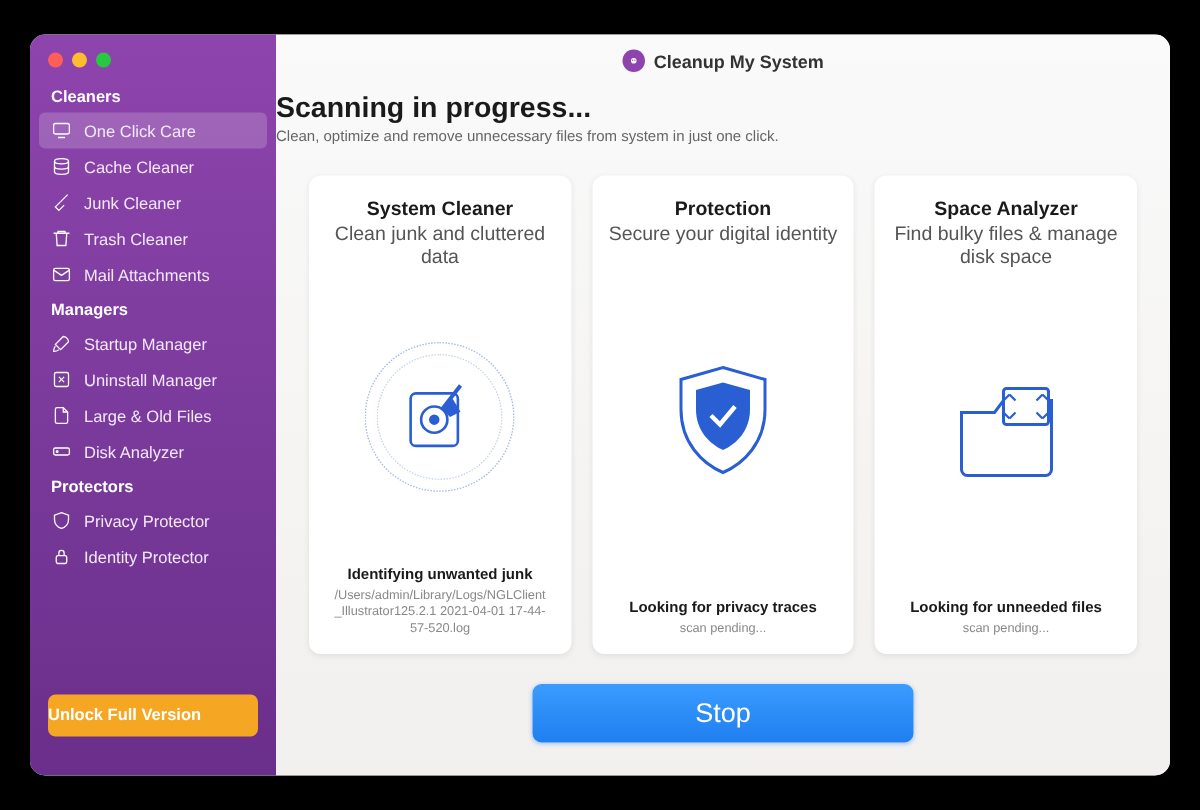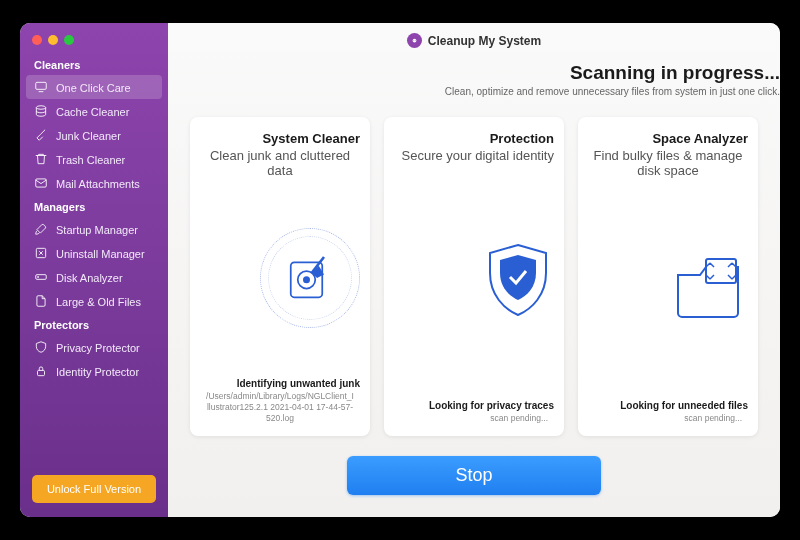--- a/index.html
+++ b/index.html
@@ -1,38 +1,38 @@
 <!DOCTYPE html>
 <html><head>
 <meta charset="utf-8">
 <style>
 * { margin: 0; padding: 0; box-sizing: border-box; font-family: -apple-system, BlinkMacSystemFont, "Segoe UI", Helvetica, Arial, sans-serif; }
 body { background: #000; display: flex; align-items: center; justify-content: center; height: 540px; width: 800px; }
 .window { width: 760px; height: 494px; background: #f5f5f7; border-radius: 10px; overflow: hidden; display: flex; box-shadow: 0 10px 40px rgba(0,0,0,.5); }
-.sidebar { width: 148px; background: linear-gradient(180deg, #8e44ad 0%, #7b3b9c 50%, #6a2f8a 100%); display: flex; flex-direction: column; color: #fff; padding-top: 8px; position: relative; }
+.sidebar { width: 164px; background: linear-gradient(180deg, #8e44ad 0%, #7b3b9c 50%, #6a2f8a 100%); display: flex; flex-direction: column; color: #fff; padding-top: 8px; position: relative; }
 .traffic { display: flex; gap: 6px; padding: 4px 12px 8px; }
 .dot { width: 10px; height: 10px; border-radius: 50%; }
 .dot.red { background: #ff5f57; }
 .dot.yellow { background: #febc2e; }
 .dot.green { background: #28c840; }
 .section-head { font-size: 11px; font-weight: 600; padding: 6px 14px 4px; color: #fff; }
 .nav-item { display: flex; align-items: flex-end; gap: 8px; padding: 5px 14px; font-size: 11px; cursor: pointer; color: #f3e9fa; }
 .nav-item.active { background: rgba(255,255,255,.18); border-radius: 4px; margin: 0 6px; padding: 5px 8px; }
 .nav-item .ico { width: 14px; height: 14px; flex-shrink: 0; display: flex; align-items: center; justify-content: center; }
 .nav-item .ico svg { width: 14px; height: 14px; stroke: #fff; fill: none; stroke-width: 1.5; }
-.unlock { margin: auto 12px 14px; background: #f5a623; color: #fff; font-size: 11px; font-weight: 400; padding: 8px 0; border-radius: 5px; text-align: center; cursor: pointer; }
+.unlock { margin: auto 12px 26px; background: #f5a623; color: #fff; font-size: 11px; font-weight: 700; padding: 8px 0; border-radius: 5px; text-align: left; cursor: pointer; }
 .main { flex: 1; display: flex; flex-direction: column; background: linear-gradient(180deg, #fafafa 0%, #f2f0ee 100%); }
 .titlebar { display: flex; align-items: flex-end; justify-content: center; gap: 6px; padding: 10px 0 6px; font-size: 12px; font-weight: 600; color: #333; }
 .titlebar .appicon { width: 15px; height: 15px; border-radius: 50%; background: #8e44ad; display: flex; align-items: center; justify-content: center; }
 .titlebar .appicon svg { width: 9px; height: 9px; fill: #fff; }
-.headline { text-align: right; padding: 8px 0 2px; }
+.headline { text-align: left; padding: 8px 0 2px; }
 .headline h1 { font-size: 19px; font-weight: 700; color: #1a1a1a; }
 .headline p { font-size: 10px; color: #666; margin-top: 2px; }
 .cards { display: flex; gap: 14px; padding: 18px 22px 14px; flex: 1; }
-.card { flex: 1; background: #fff; border-radius: 8px; box-shadow: 0 1px 4px rgba(0,0,0,.08); display: flex; flex-direction: column; align-items: flex-end; padding: 14px 10px 12px; position: relative; overflow: hidden; }
+.card { flex: 1; background: #fff; border-radius: 8px; box-shadow: 0 1px 4px rgba(0,0,0,.08); display: flex; flex-direction: column; align-items: center; padding: 14px 10px 12px; position: relative; overflow: hidden; }
 .card h3 { font-size: 13px; font-weight: 700; color: #1a1a1a; }
 .card .sub { font-size: 13px; color: #555; margin-top: 2px; text-align: center; }
 .card .illus { flex: 1; display: flex; align-items: center; justify-content: center; margin: 12px 0; }
 .card .status { font-size: 10px; font-weight: 600; color: #1a1a1a; text-align: center; }
 .card .status-sub { font-size: 8.5px; color: #888; text-align: center; margin-top: 2px; line-height: 1.3; padding: 0 6px; word-break: break-word; }
 .card::after { content: ""; position: absolute; bottom: 0; left: 0; right: 0; height: 50px; background: linear-gradient(180deg, rgba(253,248,242,0) 0%, #fdf6ee 100%); z-index: -1; }
 .footer { padding: 6px 0 22px; display: flex; justify-content: center; }
 .stop-btn { background: linear-gradient(180deg, #3b9cff 0%, #1f7ff0 100%); color: #fff; font-size: 18px; font-weight: 500; padding: 9px 108px; border-radius: 6px; border: none; cursor: pointer; box-shadow: 0 1px 3px rgba(31,127,240,.4); }
 .illus svg { stroke: #2a5fd4; fill: none; stroke-width: 2; }
 .dotted-ring { position: relative; width: 100px; height: 100px; display:flex; align-items:center; justify-content:center; }
@@ -115,34 +115,34 @@
             <rect x="4" y="4" width="16" height="16" rx="2"></rect>
             <line x1="9" y1="9" x2="15" y2="15"></line>
             <line x1="15" y1="9" x2="9" y2="15"></line>
           </svg>
         </span>
       <span>Uninstall Manager</span>
     </div>
     <div class="nav-item">
       <span class="ico">
           <svg viewBox="0 0 24 24">
+            <path d="M14 3H7a2 2 0 00-2 2v14a2 2 0 002 2h10a2 2 0 002-2V8z"></path>
+            <path d="M14 3v5h5"></path>
+          </svg>
+        </span>
+      <span>Large &amp; Old Files</span>
+    </div>
+    <div class="nav-item">
+      <span class="ico">
+          <svg viewBox="0 0 24 24">
             <rect x="3" y="8" width="18" height="8" rx="2"></rect>
             <circle cx="7" cy="12" r="1"></circle>
           </svg>
         </span>
       <span>Disk Analyzer</span>
-    </div>
-    <div class="nav-item">
-      <span class="ico">
-          <svg viewBox="0 0 24 24">
-            <path d="M14 3H7a2 2 0 00-2 2v14a2 2 0 002 2h10a2 2 0 002-2V8z"></path>
-            <path d="M14 3v5h5"></path>
-          </svg>
-        </span>
-      <span>Large &amp; Old Files</span>
     </div>
 
     <div class="section-head">Protectors</div>
     <div class="nav-item">
       <span class="ico">
           <svg viewBox="0 0 24 24">
             <path d="M12 3l8 3v5c0 5-3.5 9-8 10-4.5-1-8-5-8-10V6z"></path>
           </svg>
         </span>
       <span>Privacy Protector</span>

